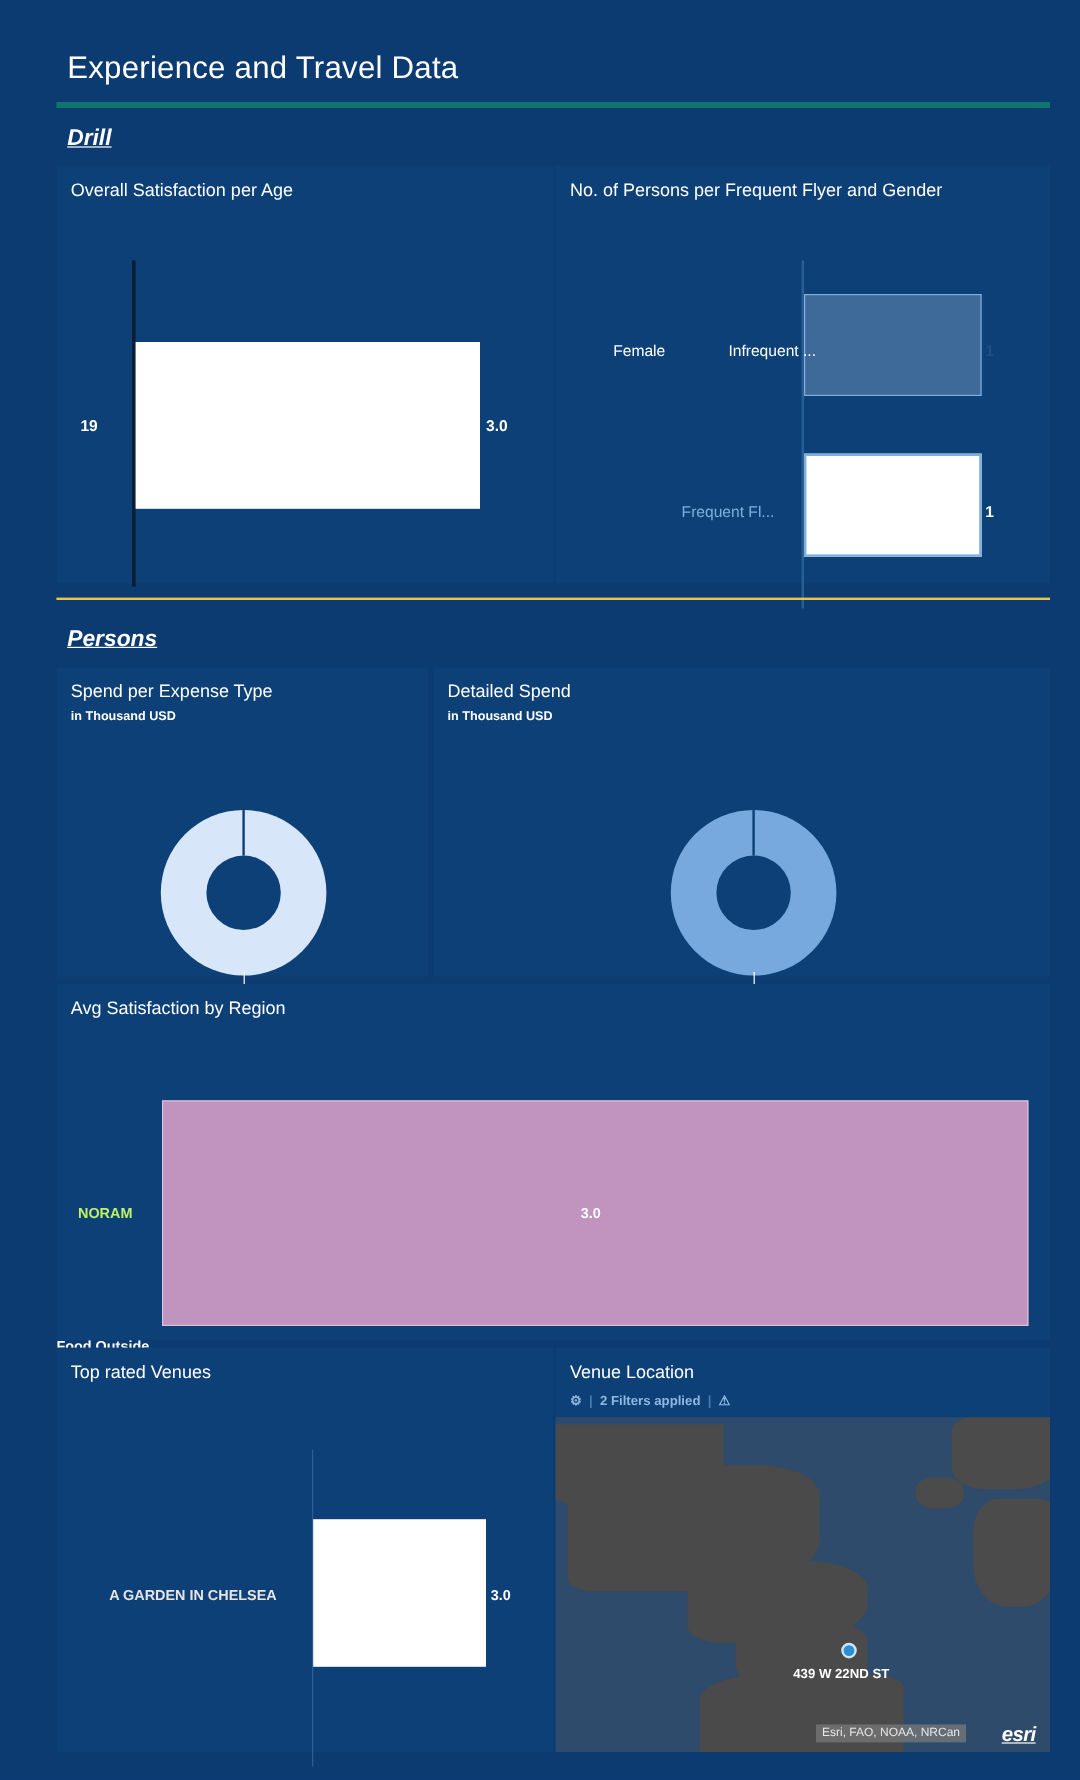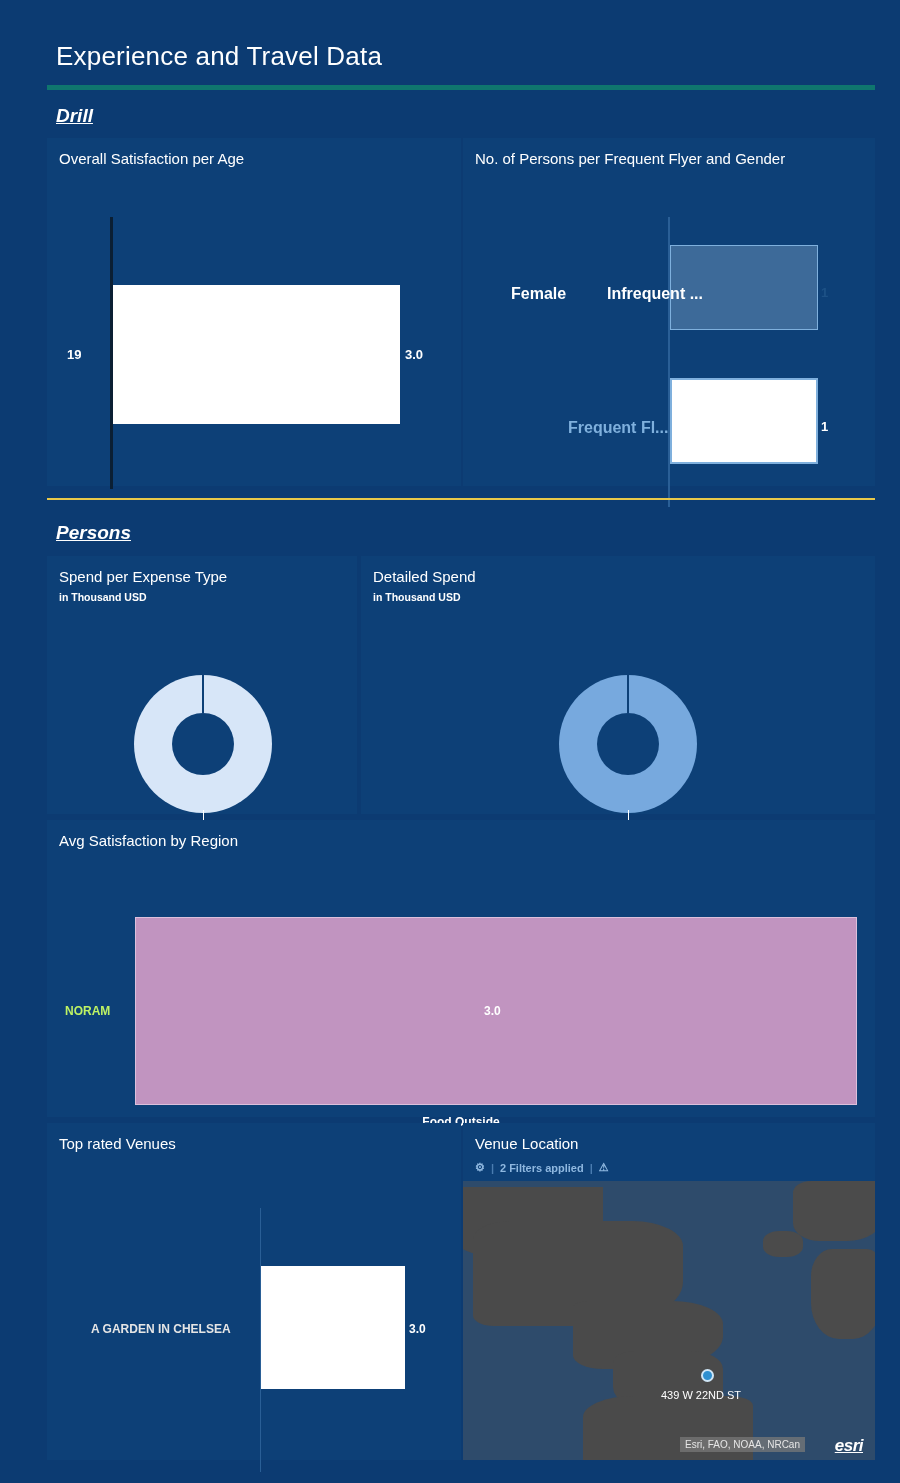--- a/index.html
+++ b/index.html
@@ -95,21 +95,21 @@
   #flyer-bar1 {
     position: absolute; left: 207px; top: 78px;
     width: 148px; height: 85px;
     background: #3d6a99; border: 1px solid #7fb0dd;
   }
   #flyer-bar2 {
     position: absolute; left: 207px; top: 211px;
     width: 148px; height: 86px;
     background: #ffffff; border: 2px solid #7fb0dd;
   }
-  .flyer-lbl { position: absolute; font-size: 16px; font-weight: bold; }
+  .flyer-lbl { position: absolute; font-size: 13px; font-weight: normal; }
   #flyer-gender { left: 48px; top: 118px; color:#ffffff; }
   #flyer-cat1 { left: 108px; top: 118px; color:#ffffff;margin-left:36px; }
   #flyer-cat2 { left: 105px; top: 252px; color:#7fb0dd; }
   #flyer-v1 { left: 358px; top: 118px; color:#1d5186; font-size:13px; font-weight:bold; position:absolute;}
   #flyer-v2 { left: 358px; top: 252px; color:#ffffff; font-size:13px; font-weight:bold; position:absolute;}
 
   
   #card-spend    { left: 47px; top: 556px; width: 310px; height: 258px; }
   #card-detailed { left: 361px; top: 556px; width: 514px; height: 258px; }
 
@@ -151,21 +151,21 @@
   #region-cat {
     position: absolute; left: 18px; top: 155px;
     color: #bef264; font-size: 12px; font-weight: bold;
   }
   #region-val {
     position: absolute; left: 437px; top: 155px;
     color: #ffffff; font-size: 12px; font-weight: bold;
   }
   #region-xlabel {
     position: absolute; left: 0; top: 266px; width: 100%;
-    text-align: center; color: #ffffff; font-size: 12px; font-weight: bold;
+    text-align: left; color: #ffffff; font-size: 12px; font-weight: bold;
   }
 
   
   #card-venues { left: 47px; top: 1123px; width: 414px; height: 337px; }
   #venue-axis {
     position: absolute; left: 213px; top: 56px; width: 1px; height: 264px;
     background: #2a5f96;
   }
   #venue-bar {
     position: absolute; left: 214px; top: 114px;
@@ -206,21 +206,21 @@
     letter-spacing: -0.5px;
     text-decoration: underline;
   }
   .map-pin {
     position: absolute; left: 238px; top: 188px;
     width: 13px; height: 13px; border-radius: 50%;
     background: #2e8fd0; border: 2px solid #cfe6f7;
   }
   #map-pin-label {
     position: absolute; left: 198px; top: 208px;
-    color: #ffffff; font-size: 11px; font-weight: normal; text-align: right;
+    color: #ffffff; font-size: 11px; font-weight: bold; text-align: right;
   }
   .gear-ic, .warn-ic { font-size: 11px; }
 </style>
 </head>
 <body>
 
 <div class="page">
 
   <div class="header">
     <h1>Experience and Travel Data</h1>

